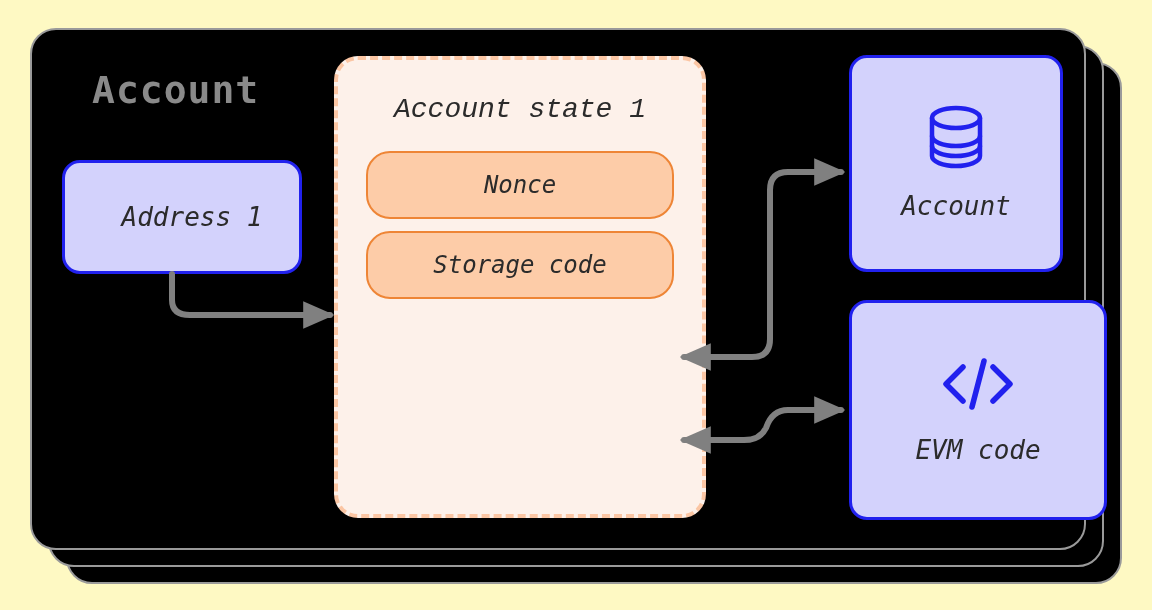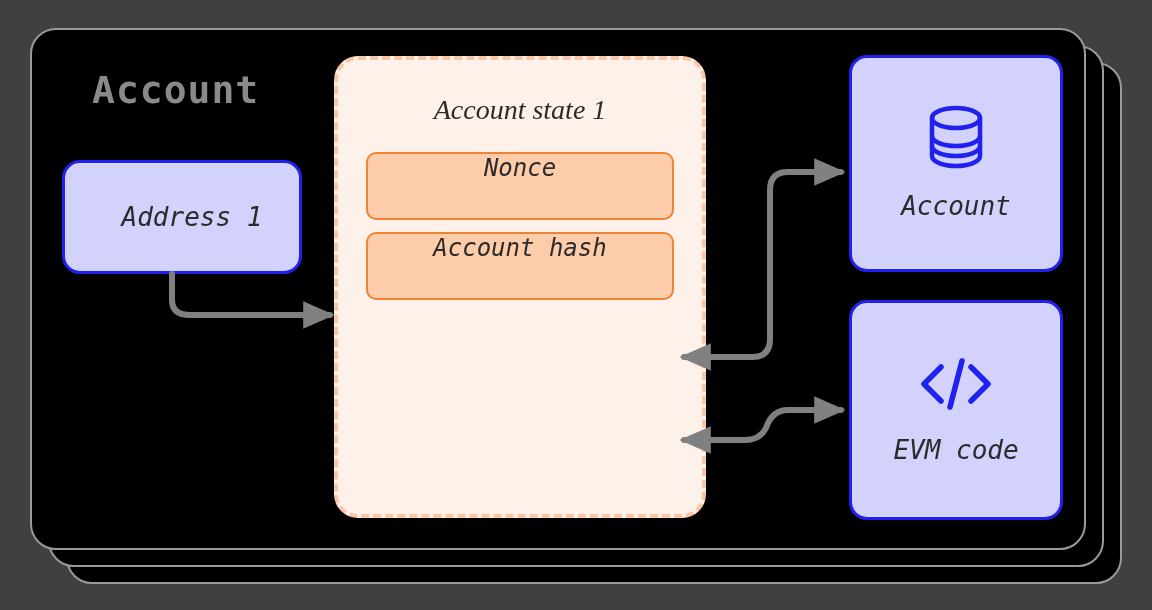--- a/index.html
+++ b/index.html
@@ -7,21 +7,21 @@
     padding: 0;
     background: #000000;
   }
   body {
     font-family: "DejaVu Sans Mono", monospace;
   }
   #canvas {
     position: relative;
     width: 1152px;
     height: 610px;
-    background: #404040;
+    background: #fef9c3;
     overflow: hidden;
   }
 
   
   .card-outline {
     position: absolute;
     border: 2px solid #9a9a9a;
     border-radius: 26px;
     background: #000000;
   }
@@ -56,60 +56,60 @@
     justify-content: center;
     z-index: 7;
     color: #2b2b2b;
     font-family: "DejaVu Sans Mono", monospace;
     font-style: italic;
     font-size: 26px;
     text-align: center;
   }
   #address-box { left: 62px; top: 160px; width: 240px; height: 114px; padding-left: 20px; }
   #storage-box { left: 849px; top: 55px;  width: 214px; height: 217px; }
-  #evm-box     { left: 849px; top: 300px; width: 214px; height: 220px; }
+  #evm-box     { left: 849px; top: 300px; width: 258px; height: 220px; }
 
   .box-label { line-height: 1.25; }
   .box-icon  { margin-bottom: 14px; display: block; }
 
   
   #state-card {
     position: absolute;
     left: 334px;
     top: 56px;
     width: 372px;
     height: 462px;
     background: #FDF1EA;
     border: 4px dashed #FBC6A4;
     border-radius: 24px;
     box-sizing: border-box;
     z-index: 7;
   }
   #state-title {
     text-align: center;
     margin-top: 34px;
-    font-family: Liberation Serif, serif;
+    font-family: Liberation Mono, monospace;
     font-style: italic;
     font-size: 28px;
     color: #2b2b2b;
   }
   .fields {
     margin-top: 26px;
     padding: 0 28px;
     display: flex;
     flex-direction: column;
     gap: 12px;
   }
   .field {
     background: #FDCCA8;
     border: 2px solid #EE8536;
-    border-radius: 10px;
+    border-radius: 24px;
     height: 68px;
     display: flex;
-    align-items: flex-start;
+    align-items: center;
     justify-content: center;
     font-family: "DejaVu Sans Mono", monospace;
     font-style: italic;
     font-size: 24px;
     color: #2b2b2b;
     box-sizing: border-box;
   }
 
   
   #connectors {
@@ -135,21 +135,21 @@
     <span class="box-label">Address 1</span>
   </div>
 
   <div id="state-card">
     <div id="state-title">Account state 1</div>
     <div class="fields">
       <div class="field">
         <span>Nonce</span>
       </div>
       <div class="field">
-        <span>Account hash</span>
+        <span>Storage code</span>
       </div>
     </div>
   </div>
 
   <div class="blue-box" id="storage-box">
     <span class="box-icon">
       <svg width="62" height="66" viewBox="0 0 62 66" fill="none" stroke="#2121EE" stroke-width="4.5" stroke-linecap="round" stroke-linejoin="round">
         <ellipse cx="31" cy="14" rx="24" ry="10"></ellipse>
         <path d="M7 14 V52 c0 5.5 10.7 10 24 10 s24 -4.5 24 -10 V14"></path>
         <path d="M7 32 c0 5.5 10.7 10 24 10 s24 -4.5 24 -10"></path>

